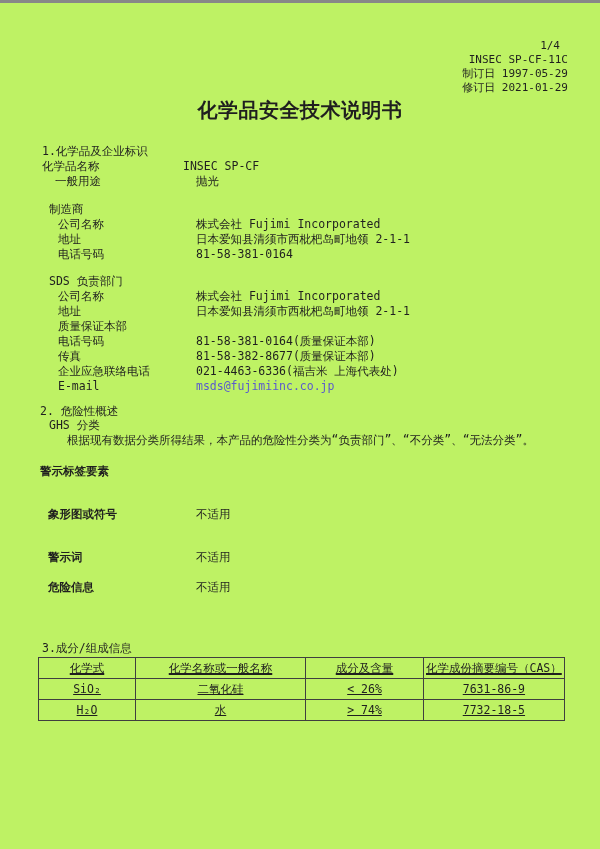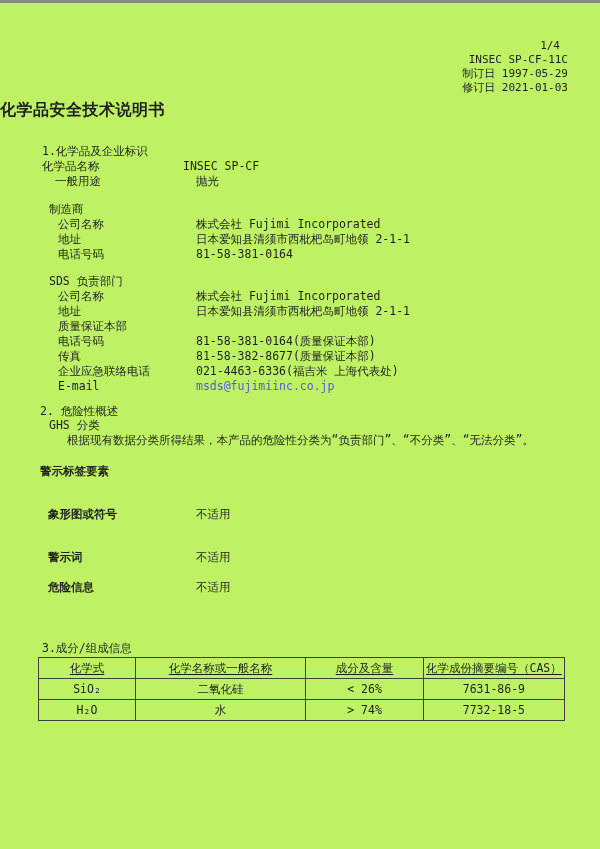--- a/index.html
+++ b/index.html
@@ -16,53 +16,53 @@
     overflow:hidden;
   }
   .hdr {
     position:absolute; top:36px; right:32px;
     text-align:right; font-size:11px; line-height:14px;
     white-space:nowrap;
   }
   .hdr .pgnum { padding-right:8px; }
   .title {
     position:absolute; top:97px; left:0; width:100%;
-    text-align:left; font-size:16px; font-weight:600;
+    text-align:center; font-size:20px; font-weight:600;
     letter-spacing:0.5px; line-height:20px;
   }
   .line { position:absolute; white-space:nowrap; }
   .lbl  { display:inline-block; }
   .w141 { width:141px; }
   .w138 { width:138px; }
   .w148 { width:148px; }
   .bold { font-weight:bold; }
   .link { color:#5a5acd; text-decoration:none; cursor:pointer; }
   table.comp {
     position:absolute; top:654px; left:38px;
     border-collapse:collapse; table-layout:fixed;
     font-size:11.5px; line-height:13px;
   }
   table.comp td {
     border:1px solid #3f3f3f;
     text-align:center; vertical-align:middle;
     height:21px; padding:0 2px;
-    white-space:nowrap; overflow:hidden;
+    white-space:nowrap; overflow:hidden;text-decoration:underline;
   }
   table.comp .u { text-decoration:underline; text-underline-offset:2px; }
 </style>
 </head>
 <body>
 
 <div class="page">
 
   <div class="hdr">
     <div class="pgnum">1/4</div>
     <div>INSEC SP-CF-11C</div>
     <div>制订日 1997-05-29</div>
-    <div>修订日 2021-01-03</div>
+    <div>修订日 2021-01-29</div>
   </div>
 
   <div class="title">化学品安全技术说明书</div>
 
   <div class="line" style="top:141px;left:42px">1.化学品及企业标识</div>
 
   <div class="line" style="top:156px;left:42px">
     <span class="lbl w141">化学品名称</span><span>INSEC SP-CF</span>
   </div>
   <div class="line" style="top:171px;left:55px">

